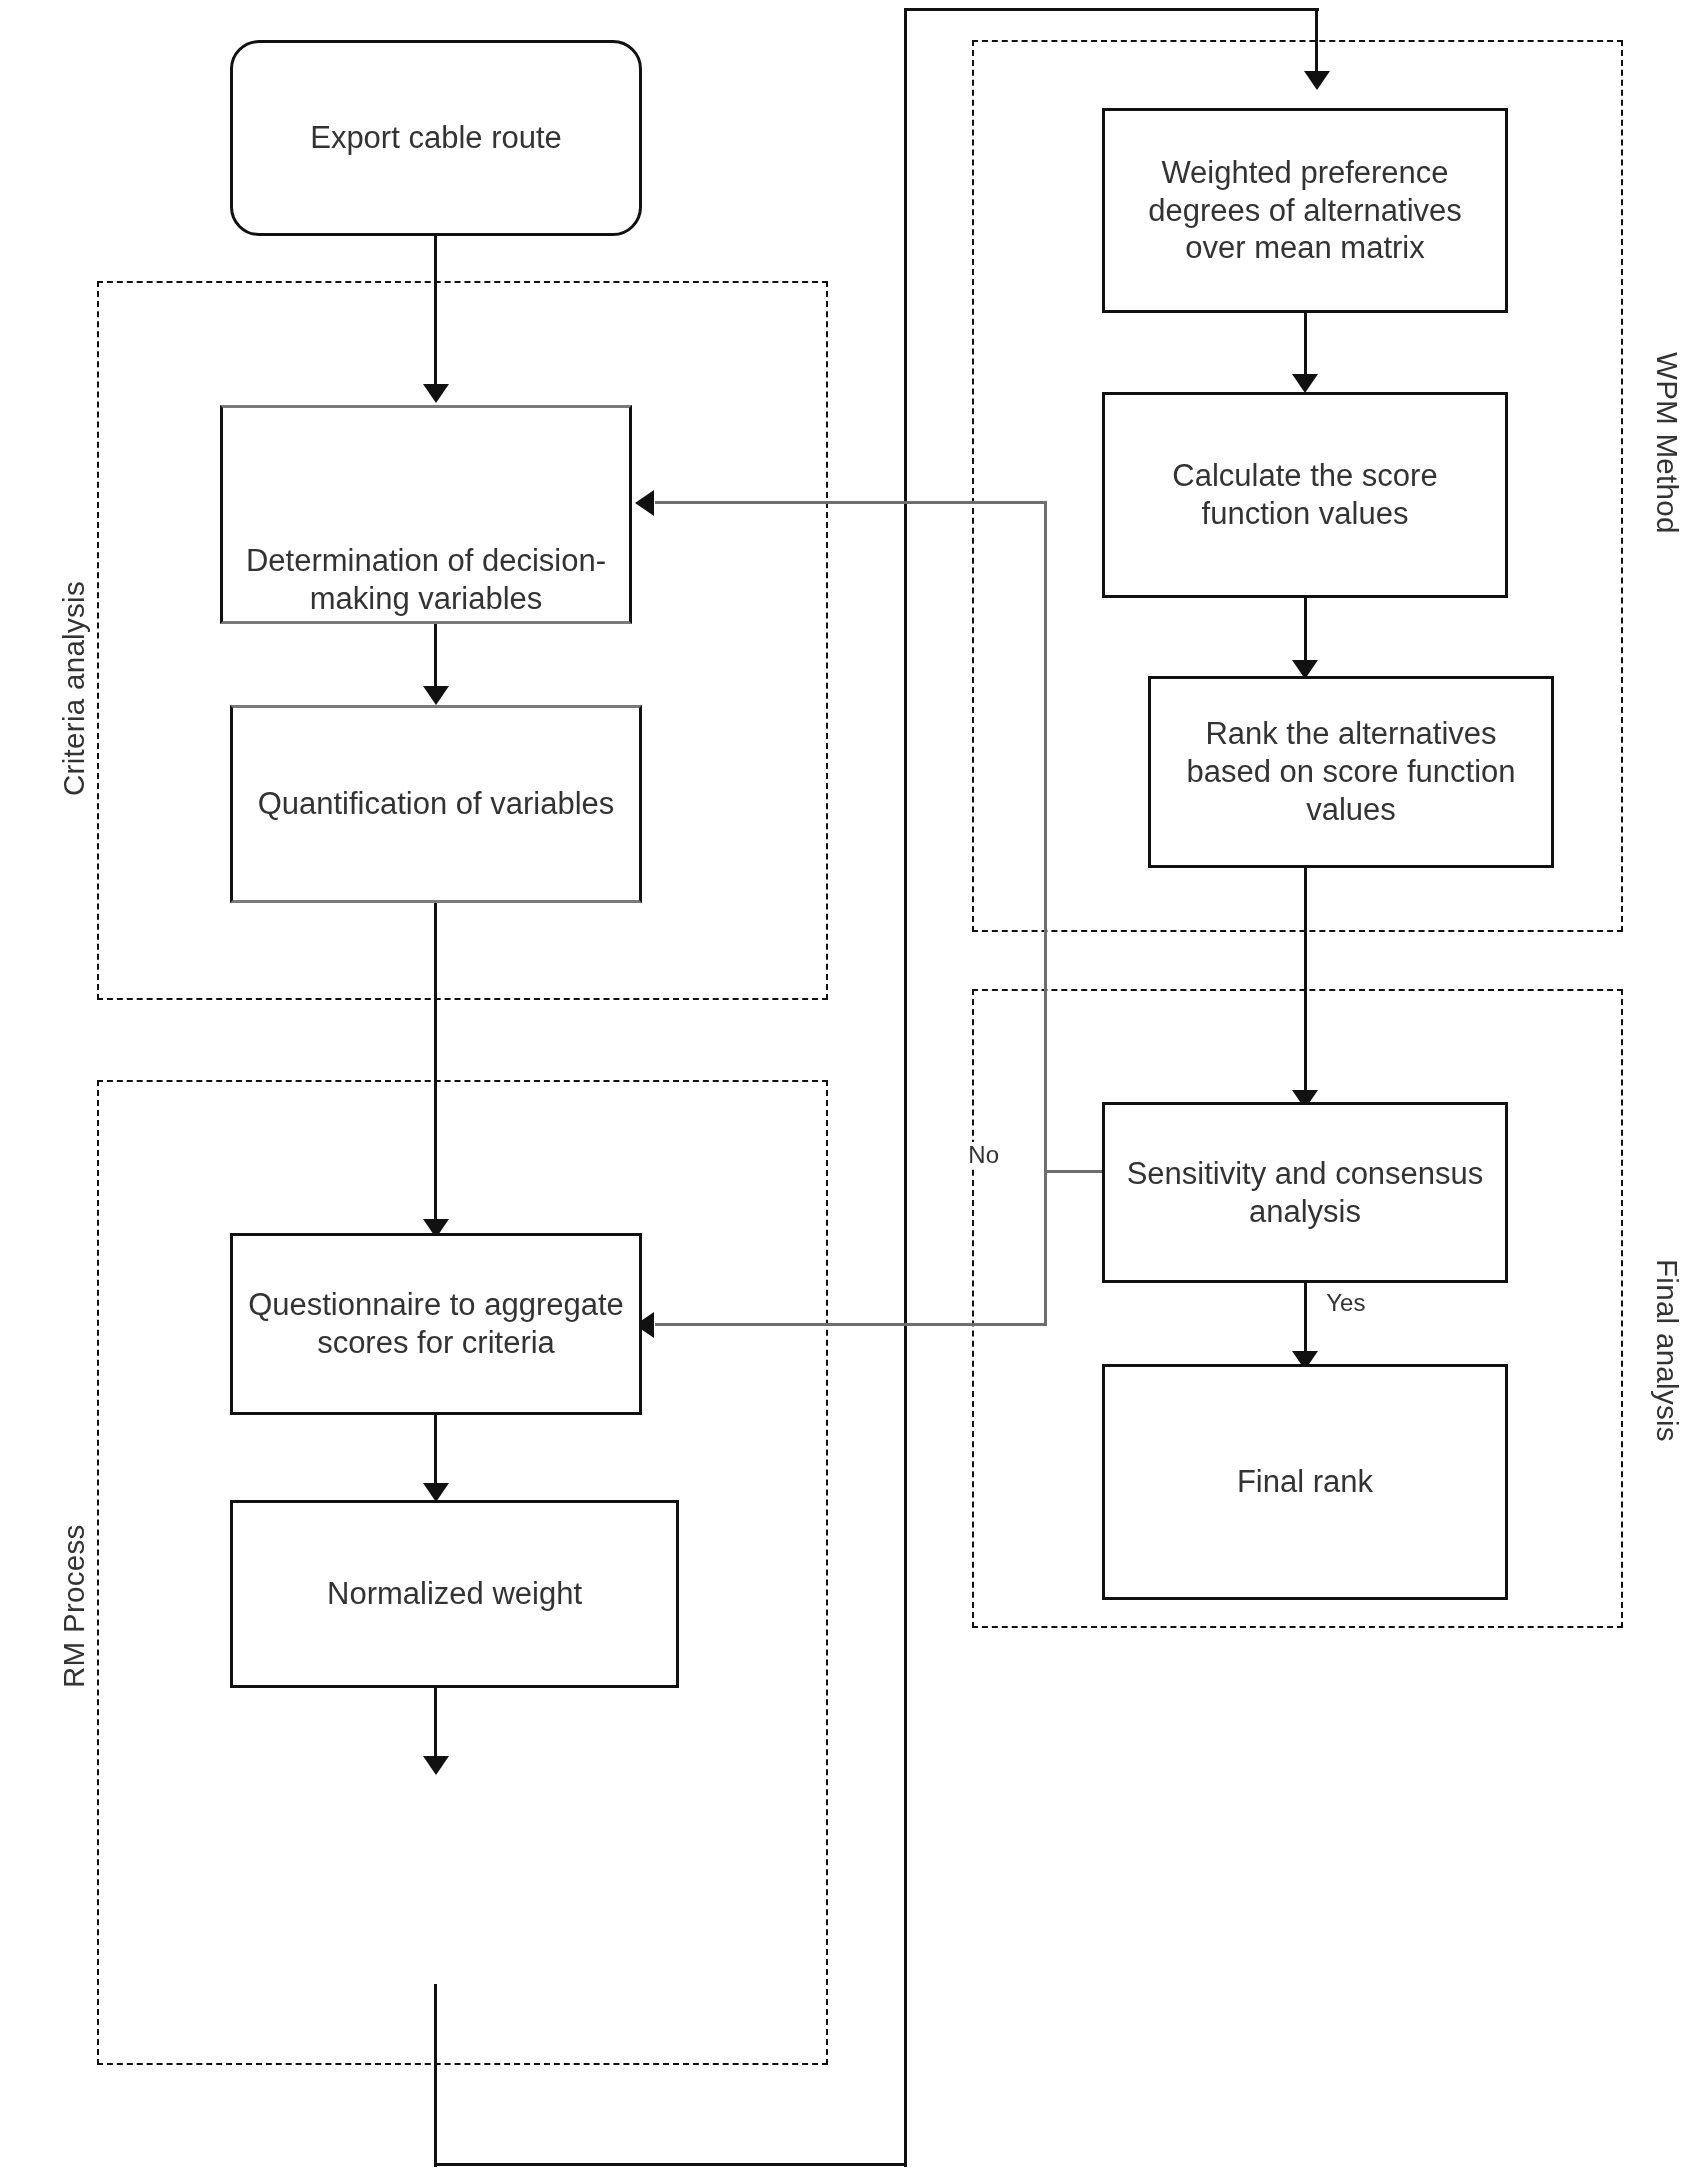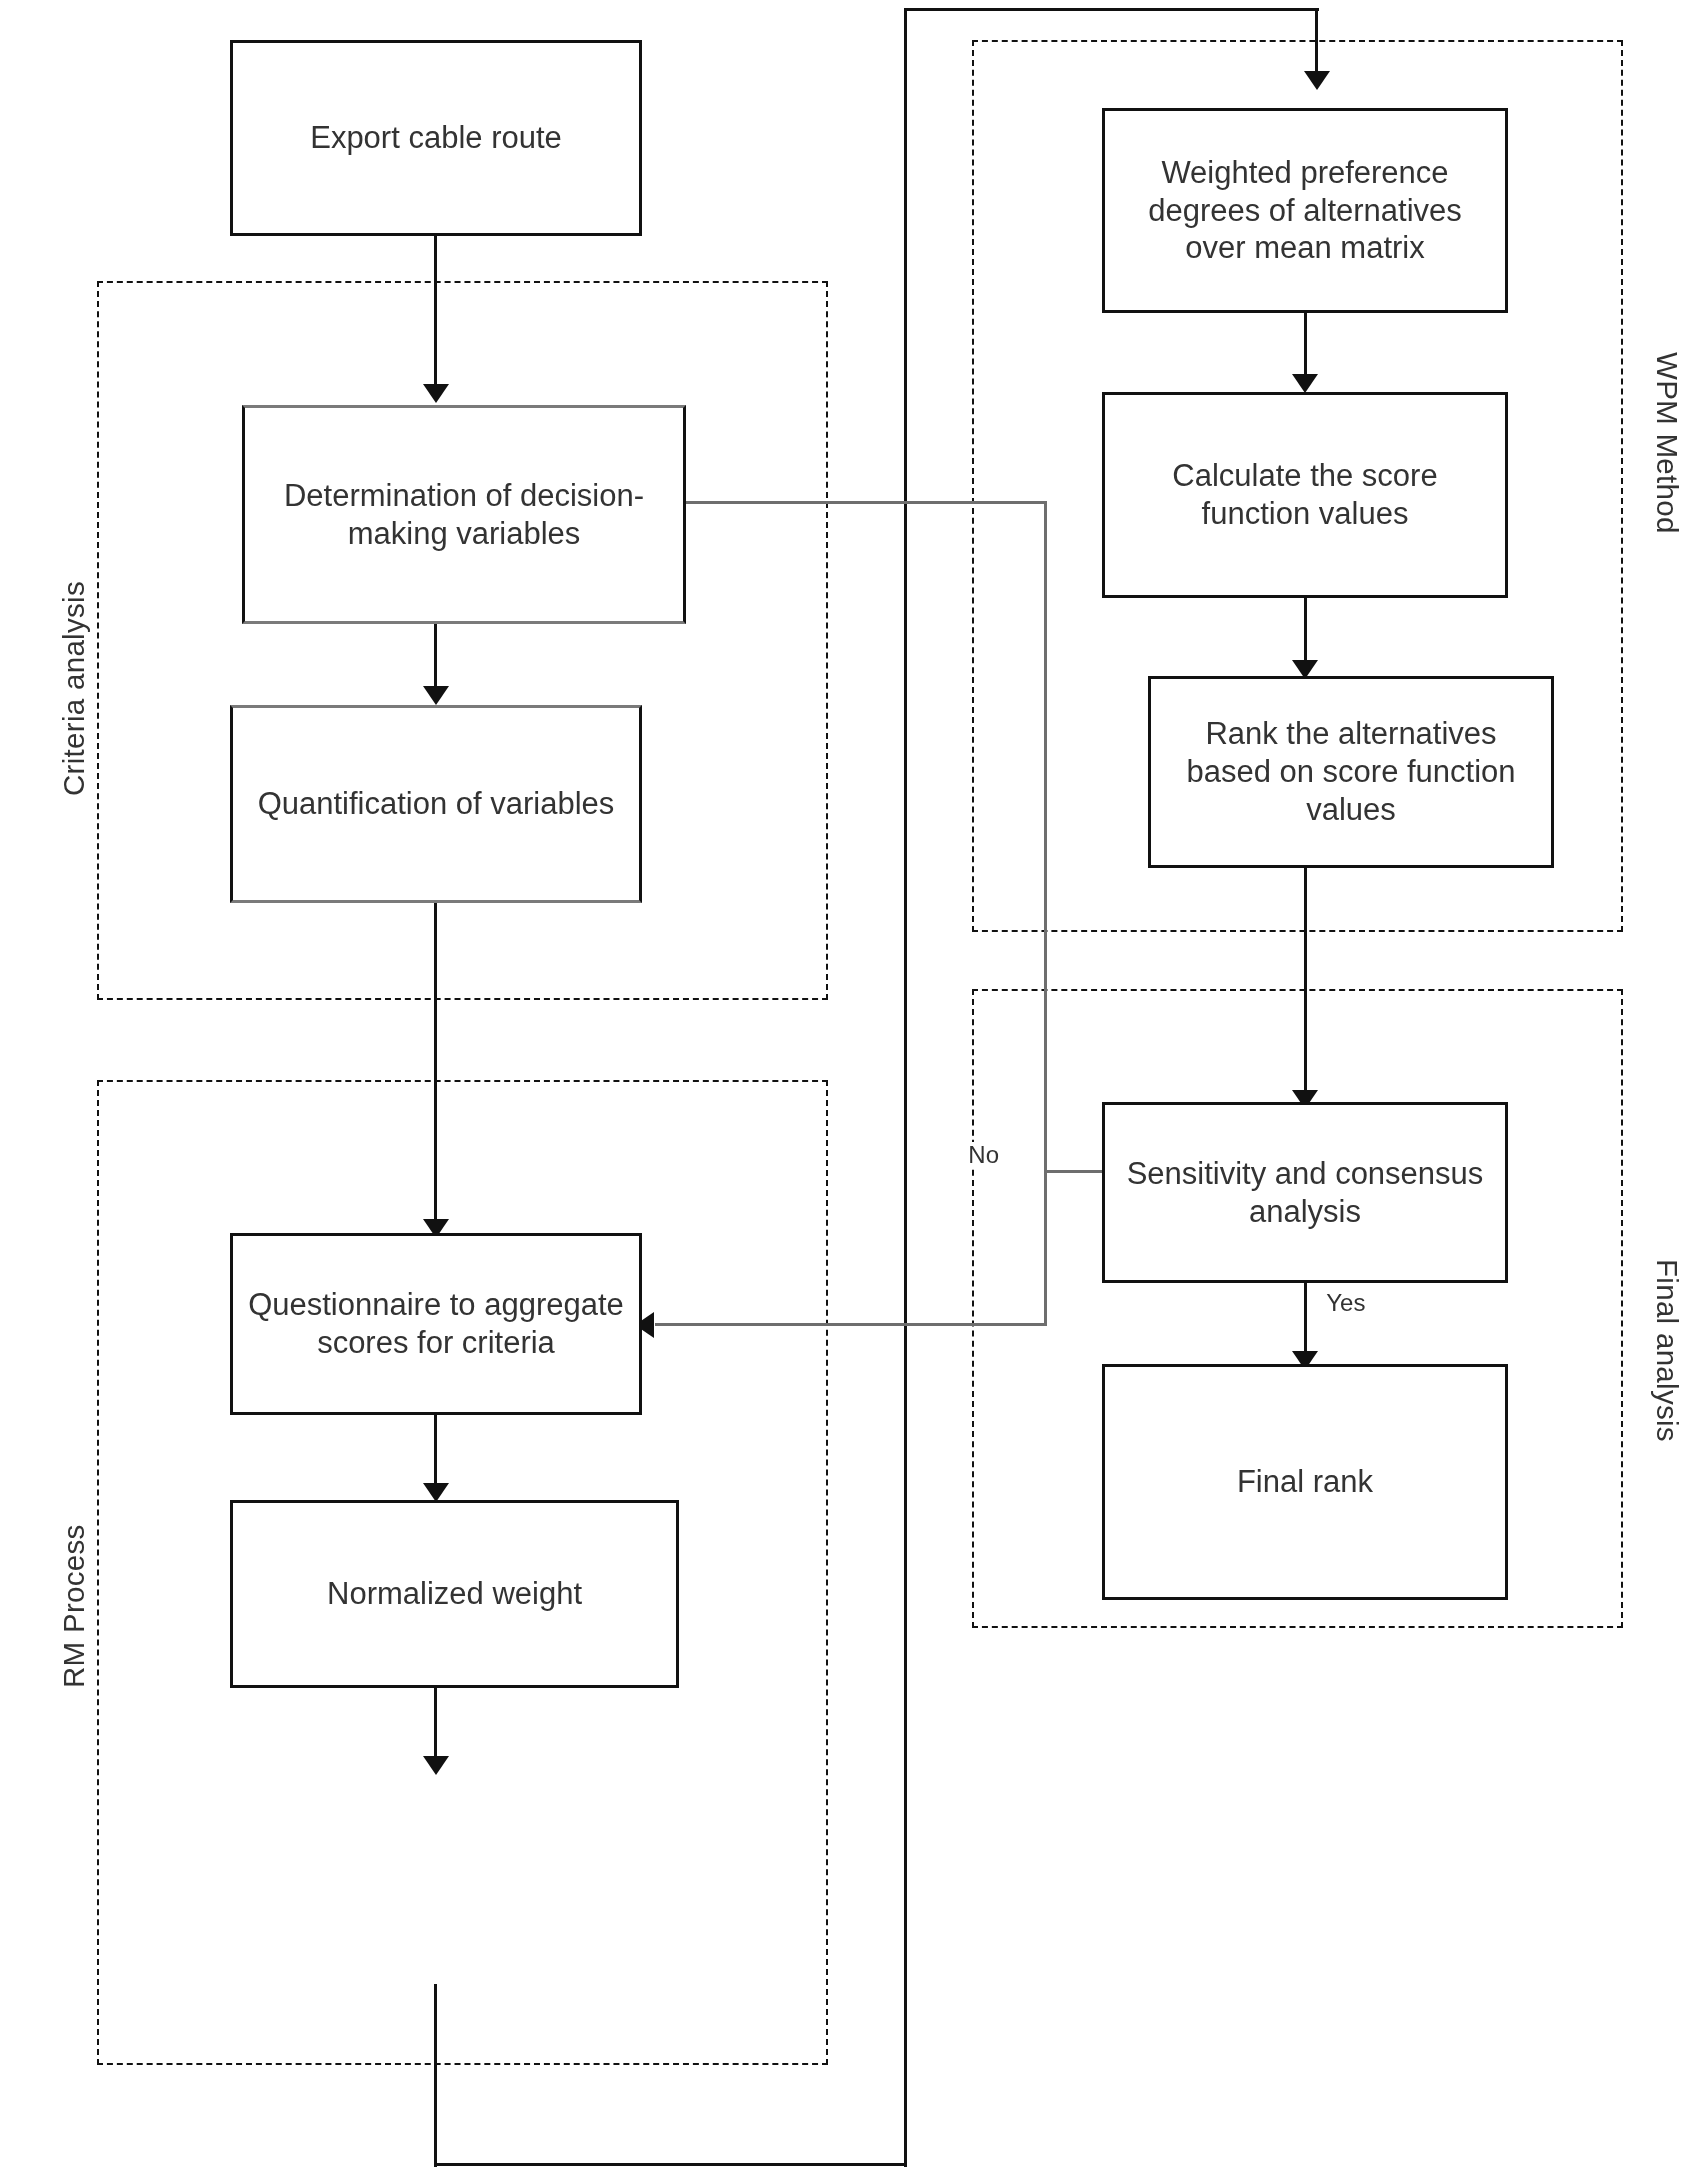--- a/index.html
+++ b/index.html
@@ -154,25 +154,25 @@
   <div class="arrow-down" style="left:1292px; top:660px;"></div>
 
   <div class="vline" style="left:1304px; top:868px; width:3.4px; height:227px;"></div>
   <div class="arrow-down" style="left:1292px; top:1090px;"></div>
 
   <div class="vline" style="left:1304px; top:1283px; width:3.4px; height:75px;"></div>
   <div class="arrow-down" style="left:1292px; top:1351px;"></div>
 
   <div class="edgelabel" style="left:1324px; top:1290px;">Yes</div>
 
-  <div class="node" style="left:230px; top:40px; width:412px; height:196px;">
+  <div class="node" style="left:230px; top:40px; width:412px; height:196px;border-radius:29px;">
     <span>Export cable route</span>
   </div>
 
-  <div class="node greyrule" style="left:242px; top:405px; width:444px; height:219px;">
+  <div class="node greyrule" style="left:220px; top:405px; width:412px; height:219px;align-items:flex-end;">
     <span>Determination of decision-making variables</span>
   </div>
 
   <div class="node greyrule" style="left:230px; top:705px; width:412px; height:198px;">
     <span>Quantification of variables</span>
   </div>
 
   <div class="node" style="left:230px; top:1233px; width:412px; height:182px;">
     <span>Questionnaire to aggregate scores for criteria</span>
   </div>

